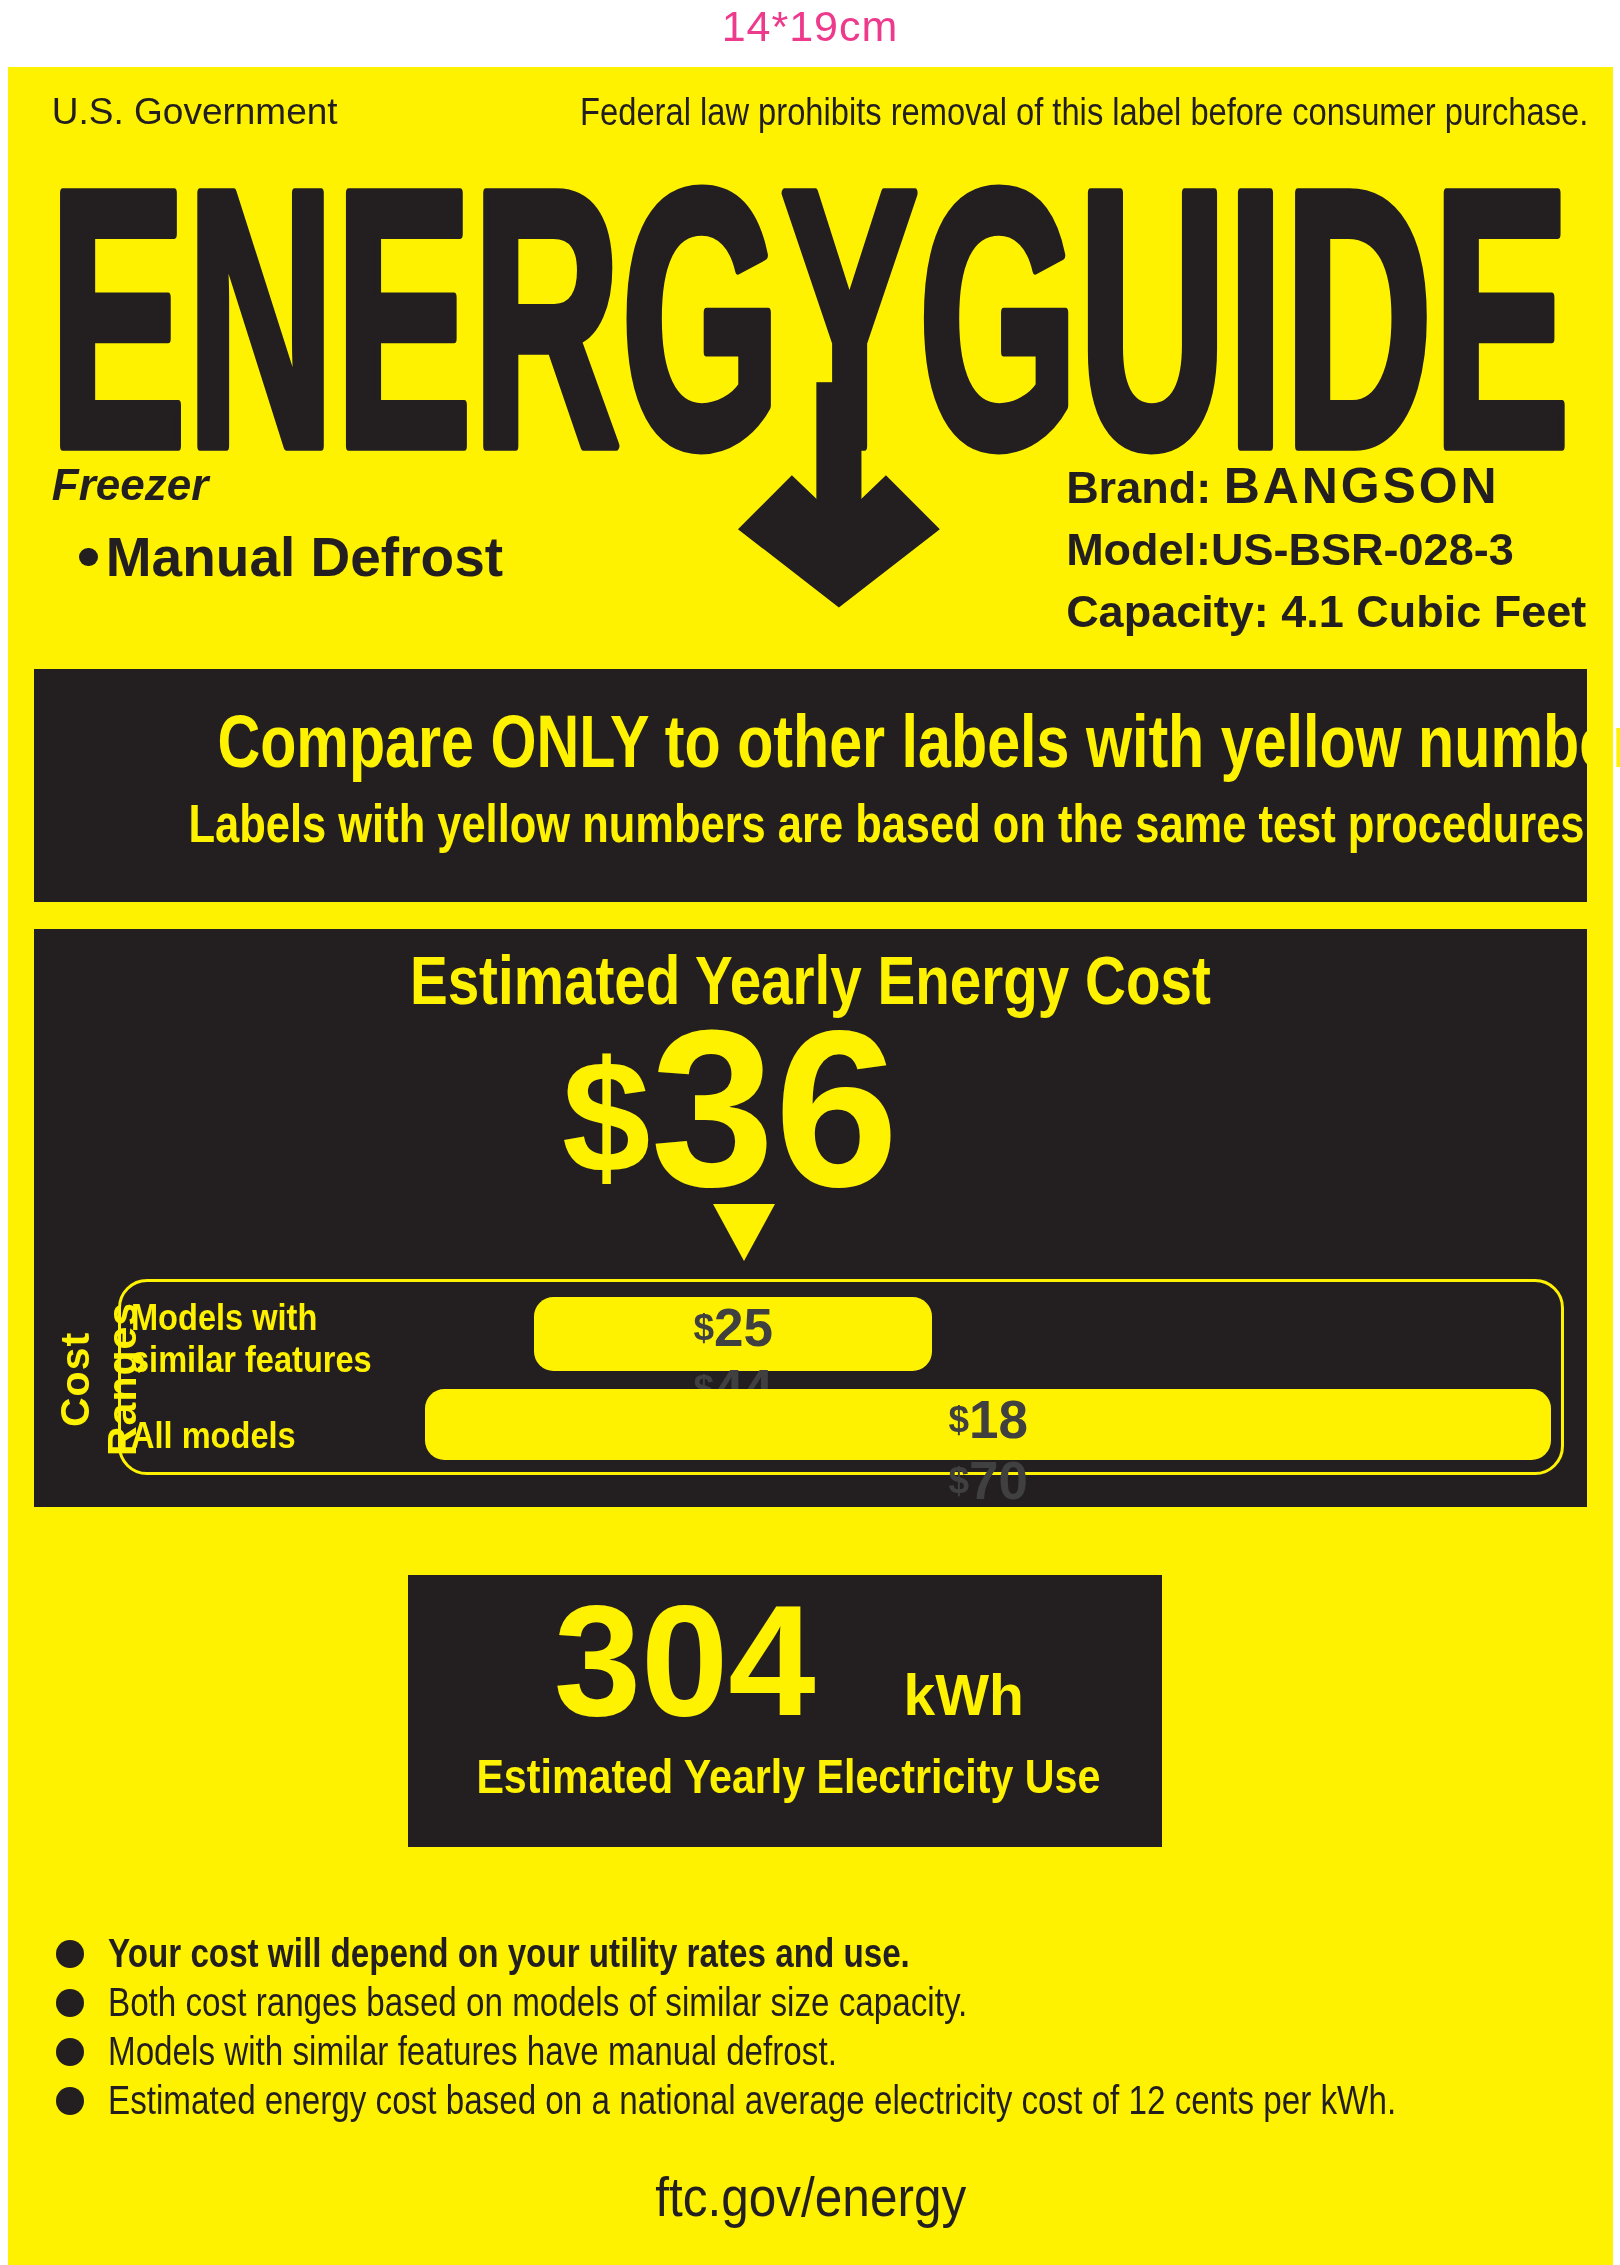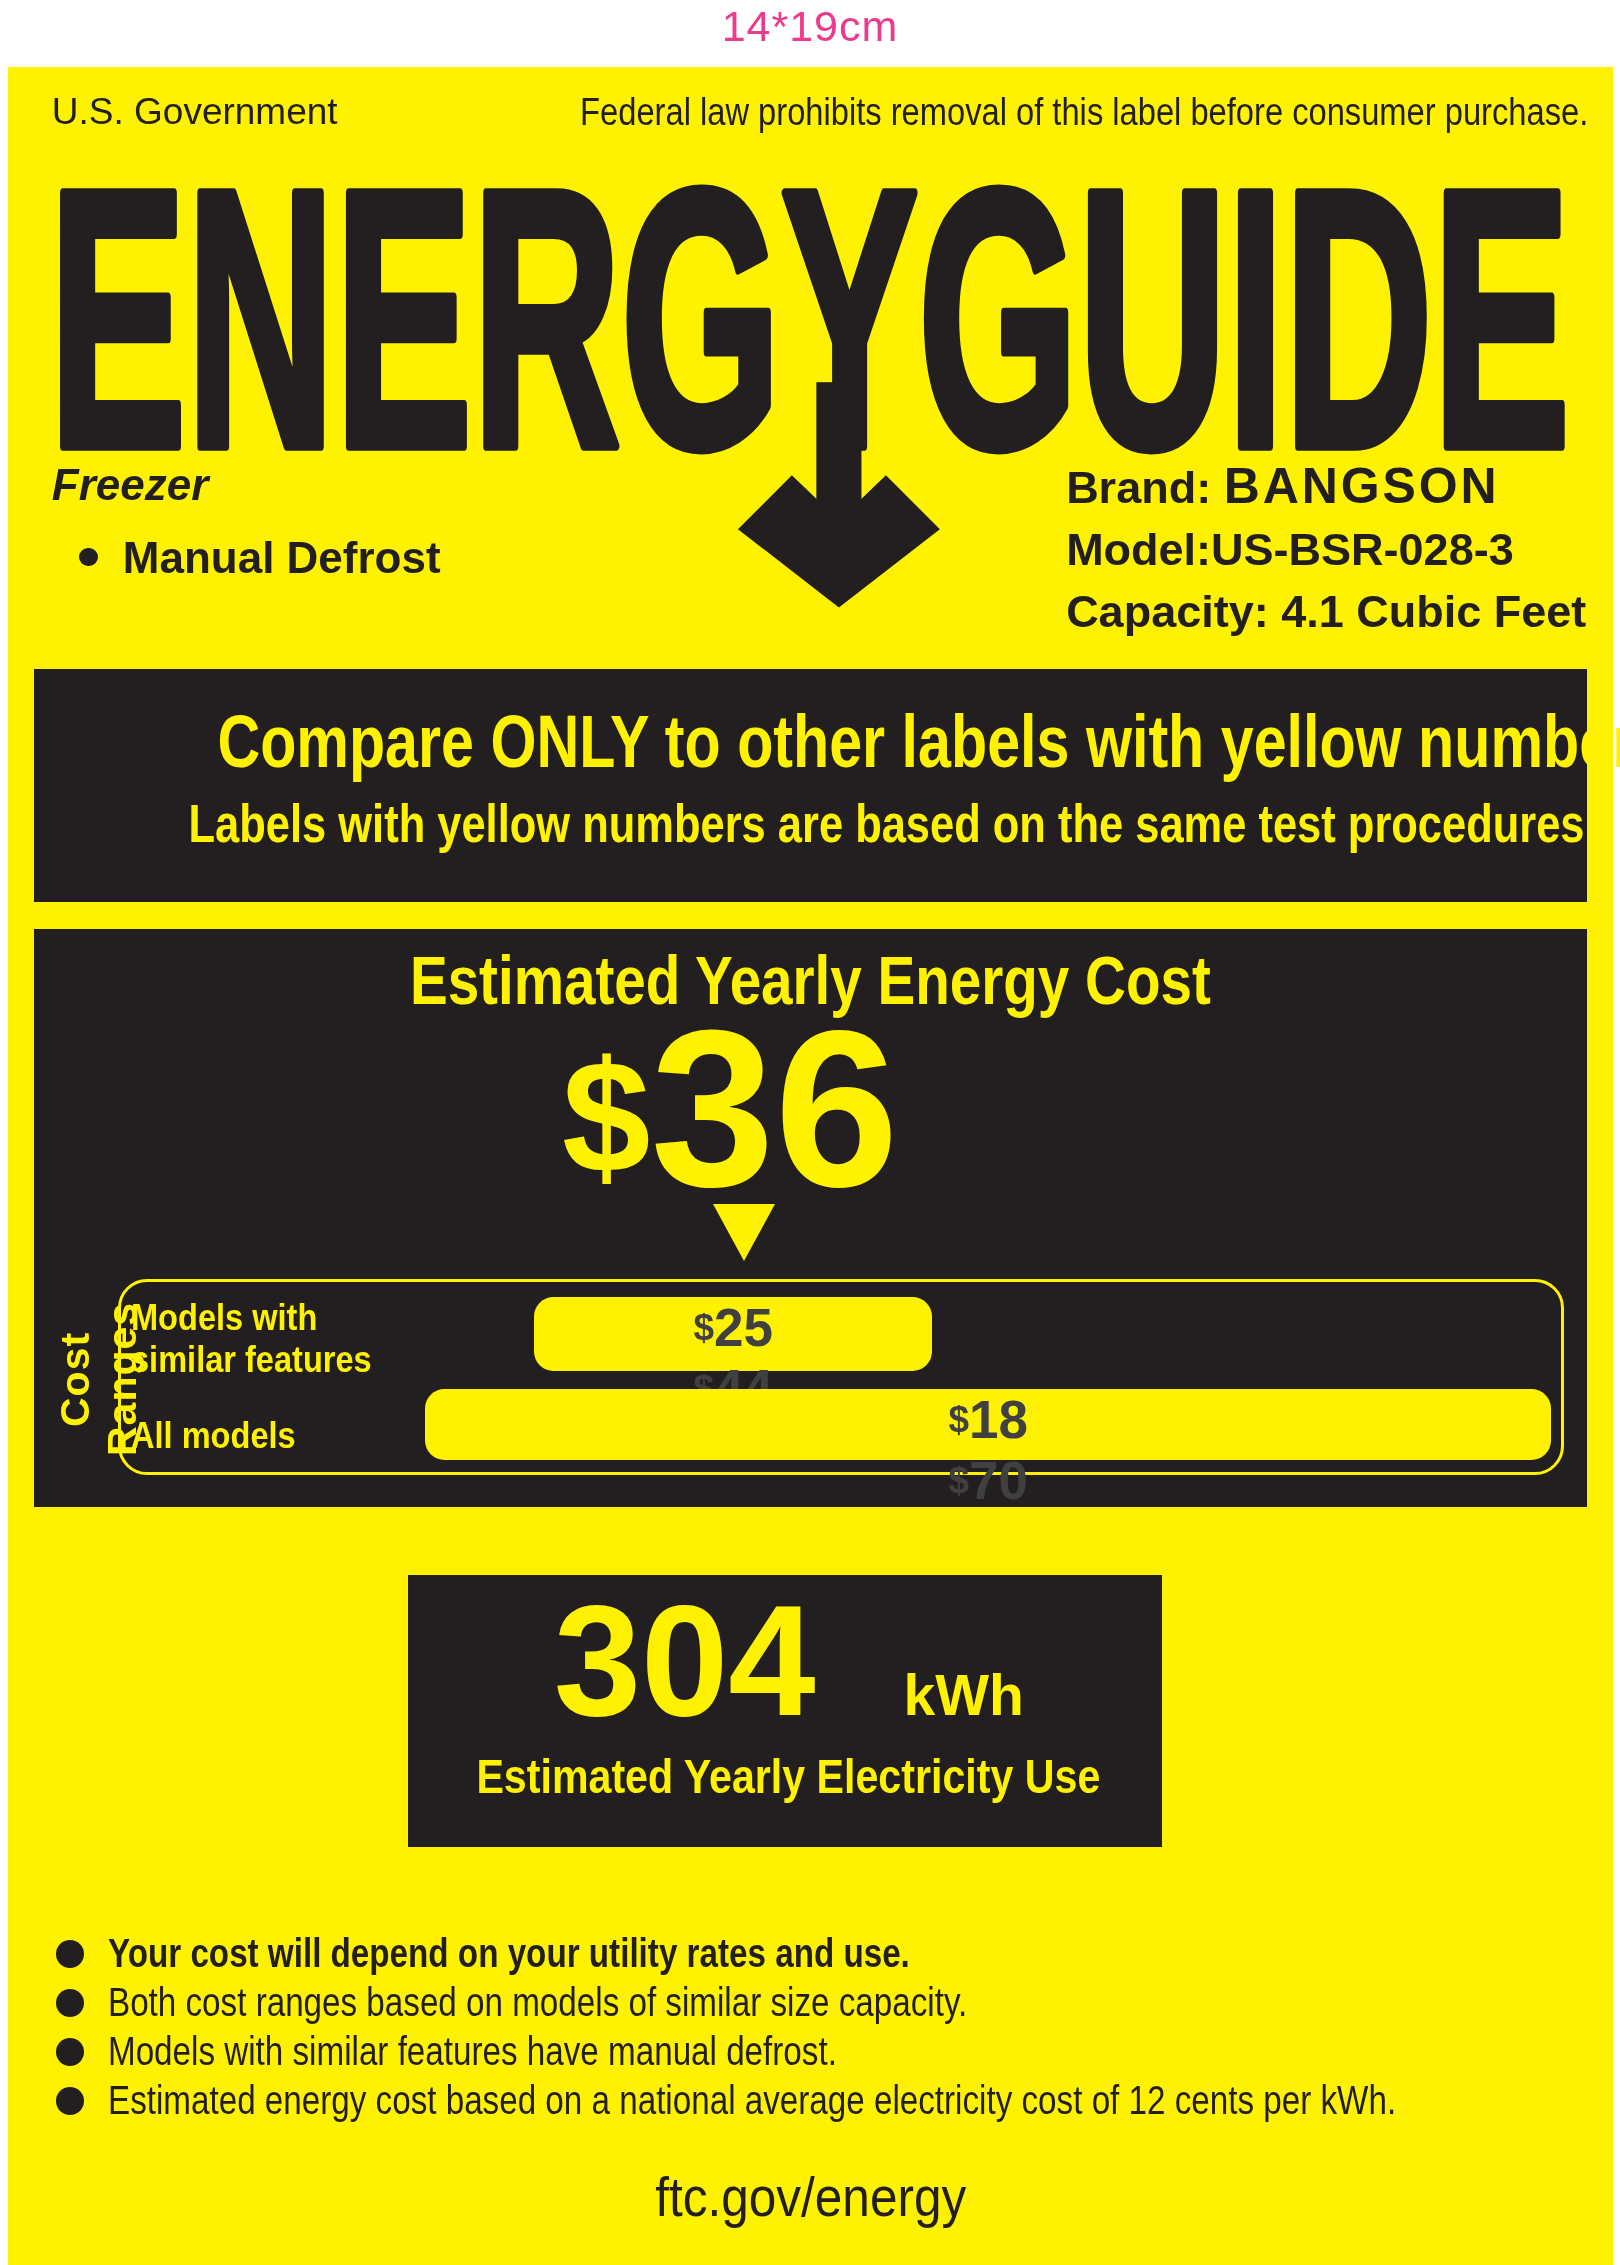--- a/index.html
+++ b/index.html
@@ -13,21 +13,21 @@
   .cx-l{display:inline-block;transform:scaleX(0.84);transform-origin:left center;white-space:nowrap;}
   .cx-r{display:inline-block;transform:scaleX(0.86);transform-origin:right center;white-space:nowrap;}
 
   .gov{position:absolute;left:44px;top:23.5px;font-size:37px;}
   .federal{position:absolute;right:24.5px;top:23.5px;font-size:38px;text-align:right;}
 
   .logo{position:absolute;left:37px;top:80px;width:1529px;height:490px;}
 
   .appliance{position:absolute;left:44px;top:392px;font-weight:bold;}
   .appliance-type{font-size:44px;line-height:51px;font-style:italic;}
-  .appliance-feature{margin-top:21.6px;padding-left:27.4px;display:flex;align-items:center;gap:25px;font-size:44px;line-height:51px;}
+  .appliance-feature{margin-top:21.6px;padding-left:27.4px;display:flex;align-items:center;gap:8px;font-size:55px;line-height:51px;}
   .dot-sm{width:18.6px;height:18.6px;border-radius:50%;background:#231f20;flex:0 0 auto;}
 
   .brand{position:absolute;right:26.5px;top:388px;text-align:left;font-weight:bold;font-size:45px;line-height:62px;}
   .brand-name{font-size:50px;letter-spacing:2.9px;}
 
   .box{position:absolute;left:26.5px;width:1553px;background:#231f20;}
   .compare-box{top:602px;height:233px;text-align:center;color:#fff200;font-weight:bold;}
   .compare-l1{padding-top:35px;font-size:74px;line-height:76px;}
   .compare-l1 .cx{transform:scaleX(0.80);}
   .compare-l2{margin-top:16px;font-size:53px;line-height:55px;}

